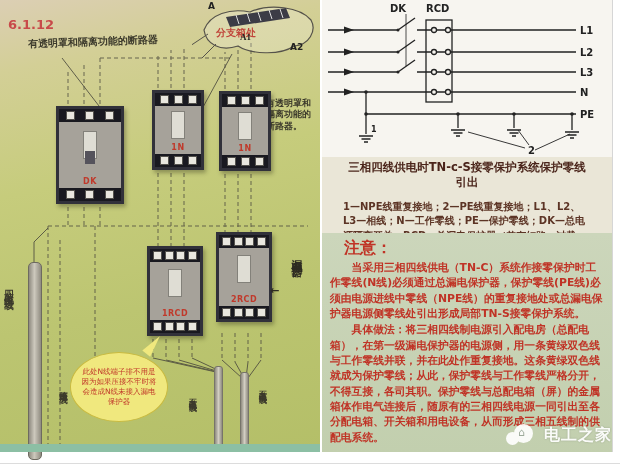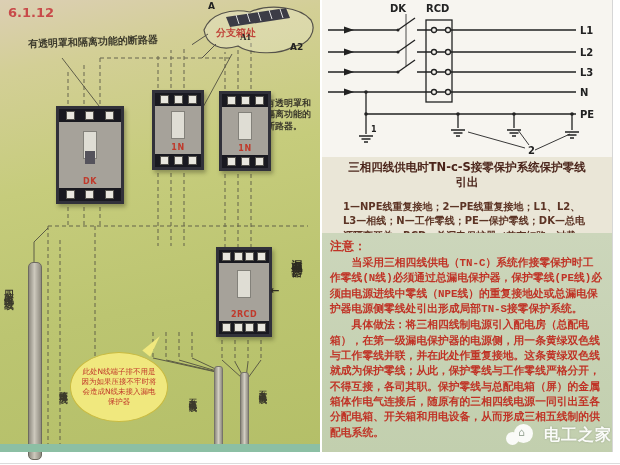--- a/index.html
+++ b/index.html
@@ -2,21 +2,21 @@
 <html><head>
 <meta charset="utf-8">
 <style>
   html,body{margin:0;padding:0;background:#ffffff;}
   #stage{position:relative;width:620px;height:465px;background:#ffffff;overflow:hidden;
          font-family:"DejaVu Sans",sans-serif;}
   
   #left-panel{position:absolute;left:0;top:0;width:320px;height:452px;
     background:linear-gradient(168deg,#dccfb4 0%,#d3cf96 14%,#c6cc7c 38%,#bcc571 65%,#b4bf68 100%);}
   .teal-strip{position:absolute;left:0;top:444px;width:320px;height:8px;background:#8cbfa4;}
-  .fig-number{position:absolute;left:8px;top:5px;font-size:13px;font-weight:bold;color:#c84a4a;}
+  .fig-number{position:absolute;left:8px;top:17px;font-size:13px;font-weight:bold;color:#c84a4a;}
   .left-title{position:absolute;left:112px;top:5px;font-size:18px;font-weight:bold;color:#1c1c1c;letter-spacing:3px;}
   .hand-note{position:absolute;color:#3c3a2c;font-weight:bold;line-height:1.25;}
   #note-topleft{left:28px;top:36px;width:132px;font-size:10px;transform:rotate(-2deg);}
   #note-right{left:266px;top:98px;width:48px;font-size:9px;}
   .sketch-span{position:absolute;font-weight:bold;}
   #sketch-label{left:216px;top:26px;color:#c0453a;font-size:10px;text-align:center;}
   #sketch-a{left:208px;top:1px;color:#222;font-size:9px;}
   #sketch-a1{left:240px;top:32px;color:#222;font-size:9px;font-family:Liberation Serif, serif;}
   #sketch-a2{left:290px;top:42px;color:#222;font-size:9px;}
   
@@ -29,21 +29,21 @@
   .nameplate{position:absolute;left:50%;top:24%;transform:translateX(-50%);
              width:12px;height:26px;background:#dfddd4;border:1px solid #83817a;}
   .handle{position:absolute;left:50%;top:46%;transform:translateX(-50%);
           width:10px;height:13px;background:#55535c;}
   .dev-label{position:absolute;left:0;right:0;bottom:15px;text-align:center;
              color:#c0392b;font-weight:bold;font-size:8px;letter-spacing:.5px;}
   #main-breaker{left:56px;top:106px;width:62px;height:92px;}
   #branch-breaker1{left:152px;top:90px;width:46px;height:74px;}
   #branch-breaker2{left:219px;top:91px;width:46px;height:74px;}
   #rcd1{left:147px;top:246px;width:50px;height:84px;}
-  #rcd2{left:216px;top:247px;width:50px;height:84px;}
+  #rcd2{left:216px;top:232px;width:50px;height:84px;}
   
   .rod{position:absolute;left:28px;top:262px;width:12px;height:196px;border-radius:5px;
        background:linear-gradient(90deg,#8f8b80,#cdc9bd 45%,#8f8b80);border:1px solid #6d6a60;}
   .cable{position:absolute;width:7px;border-radius:3px;
          background:linear-gradient(90deg,#8f8b80,#d2cec2 50%,#8f8b80);border:1px solid #77746a;}
   #cable1{left:214px;top:366px;height:84px;}
   #cable2{left:240px;top:372px;height:78px;}
   
   .vtext{position:absolute;writing-mode:vertical-rl;text-orientation:upright;
          font-weight:bold;color:#3c3a2c;letter-spacing:2px;}
@@ -64,22 +64,22 @@
   .wiring{position:absolute;left:0;top:0;pointer-events:none;}
   .sketch-svg{position:absolute;left:192px;top:0;pointer-events:none;}
   
   #circuit-panel{position:absolute;left:322px;top:0;width:290px;height:157px;background:#f7f5f0;}
   #legend-block{position:absolute;left:322px;top:157px;width:290px;height:76px;background:#eae6d7;
                 box-sizing:border-box;padding:3px 21px;}
   .legend-title{font-size:11.5px;font-weight:bold;color:#4a241a;text-align:center;line-height:1.3;}
   .legend-body{font-size:10px;font-weight:bold;color:#5c3425;line-height:1.45;margin-top:10px;}
   #note-block{position:absolute;left:322px;top:233px;width:290px;height:219px;
               background:linear-gradient(180deg,#ccd6bb,#c2cfae);box-sizing:border-box;padding:5px 8px;}
-  .note-heading{font-size:12px;font-weight:bold;color:#c03326;}
-  .note-para{font-size:10.8px;font-weight:bold;color:#c03326;line-height:1.42;text-indent:2em;margin:1px 0;font-family:Liberation Mono, monospace;}
+  .note-heading{font-size:16px;font-weight:bold;color:#c03326;margin-left:14px;}
+  .note-para{font-size:10.8px;font-weight:bold;color:#c03326;line-height:1.42;text-indent:2em;margin:1px 0;}
   
   #watermark{position:absolute;left:506px;top:424px;display:flex;align-items:center;opacity:.92;}
   .wm-logo{position:relative;width:26px;height:22px;margin-right:4px;}
   .wm-c1{position:absolute;left:8px;top:0;width:19px;height:19px;border-radius:50%;background:#ffffff;}
   .wm-c2{position:absolute;left:0;top:8px;width:13px;height:13px;border-radius:50%;background:#ffffff;}
   .wm-glyph{position:absolute;left:12px;top:2px;font-size:11px;color:#9aa89a;}
   .wm-text{font-size:16px;font-weight:bold;color:#ffffff;text-shadow:0 0 2px rgba(120,130,110,.6);letter-spacing:1px;margin-left:8px;}
   
   .edge-right{position:absolute;left:612px;top:0;width:1px;height:452px;background:#d6d6d6;}
   .edge-bottom{position:absolute;left:0;top:463px;width:620px;height:1px;background:#dcdcdc;}
@@ -169,20 +169,36 @@
           <span class="term"></span>
         </div>
       <div class="nameplate"></div>
       <div class="dev-label">1N</div>
       <div class="term-row bottom">
           <span class="term"></span>
           <span class="term"></span>
           <span class="term"></span>
         </div>
     </div>
+    <div class="device" id="rcd1">
+      <div class="term-row top">
+          <span class="term"></span>
+          <span class="term"></span>
+          <span class="term"></span>
+          <span class="term"></span>
+        </div>
+      <div class="nameplate"></div>
+      <div class="dev-label">1RCD</div>
+      <div class="term-row bottom">
+          <span class="term"></span>
+          <span class="term"></span>
+          <span class="term"></span>
+          <span class="term"></span>
+        </div>
+    </div>
     <div class="device" id="rcd2">
       <div class="term-row top">
           <span class="term"></span>
           <span class="term"></span>
           <span class="term"></span>
           <span class="term"></span>
         </div>
       <div class="nameplate"></div>
       <div class="dev-label">2RCD</div>
       <div class="term-row bottom">

